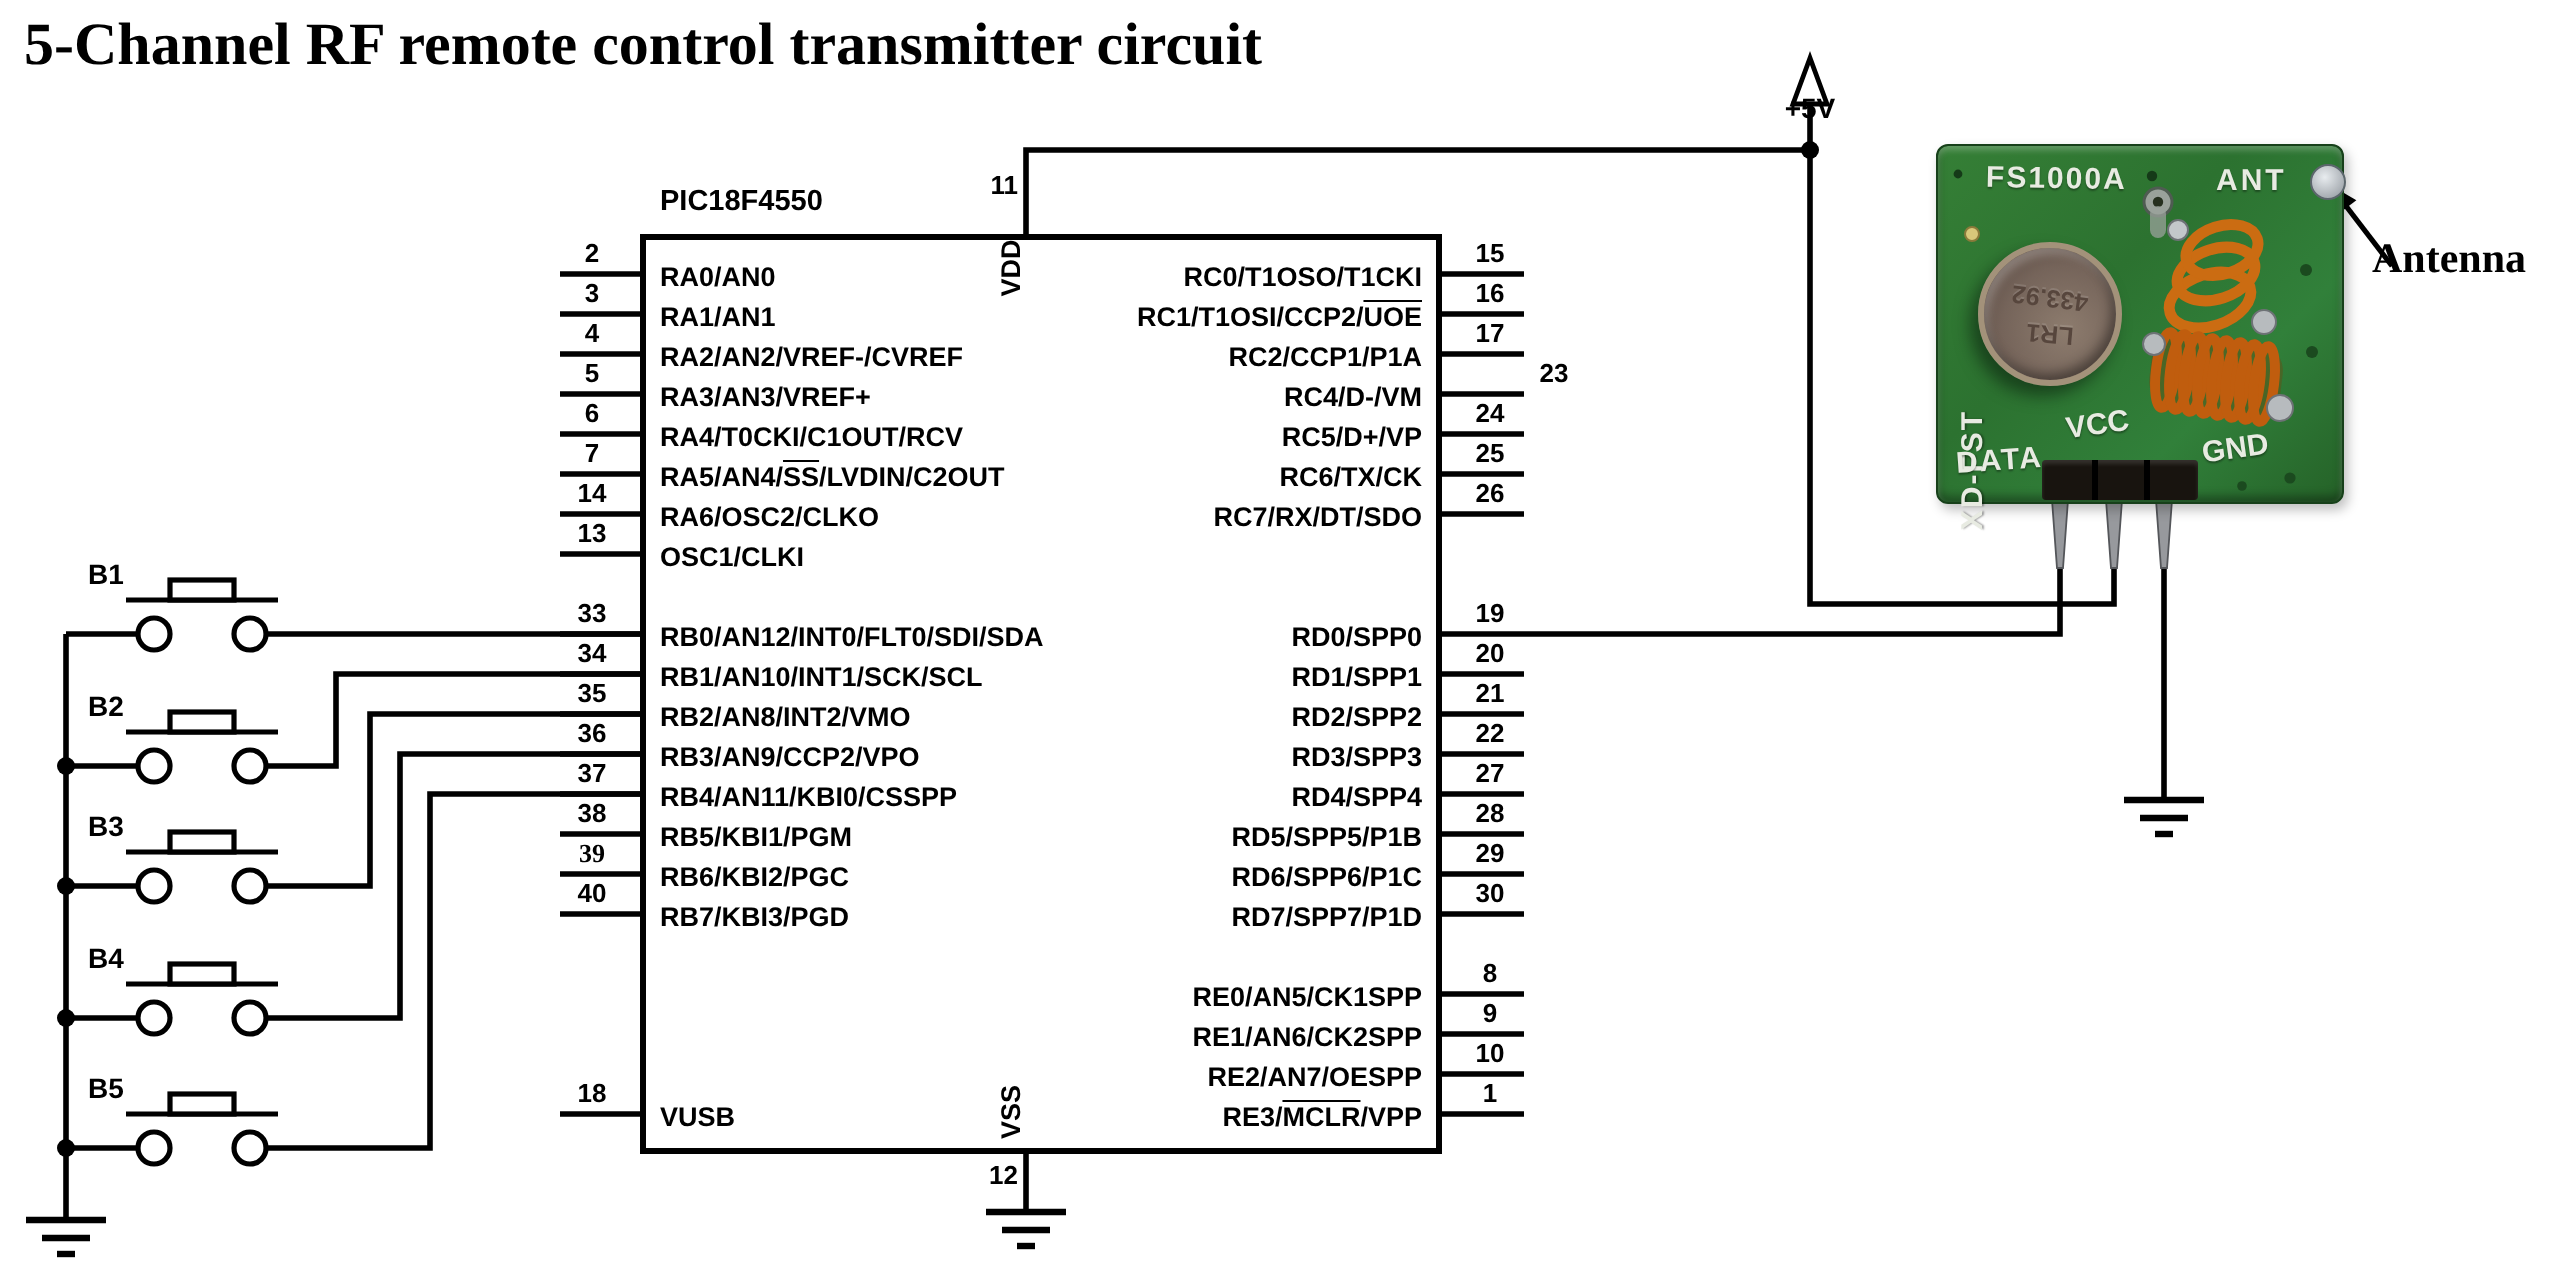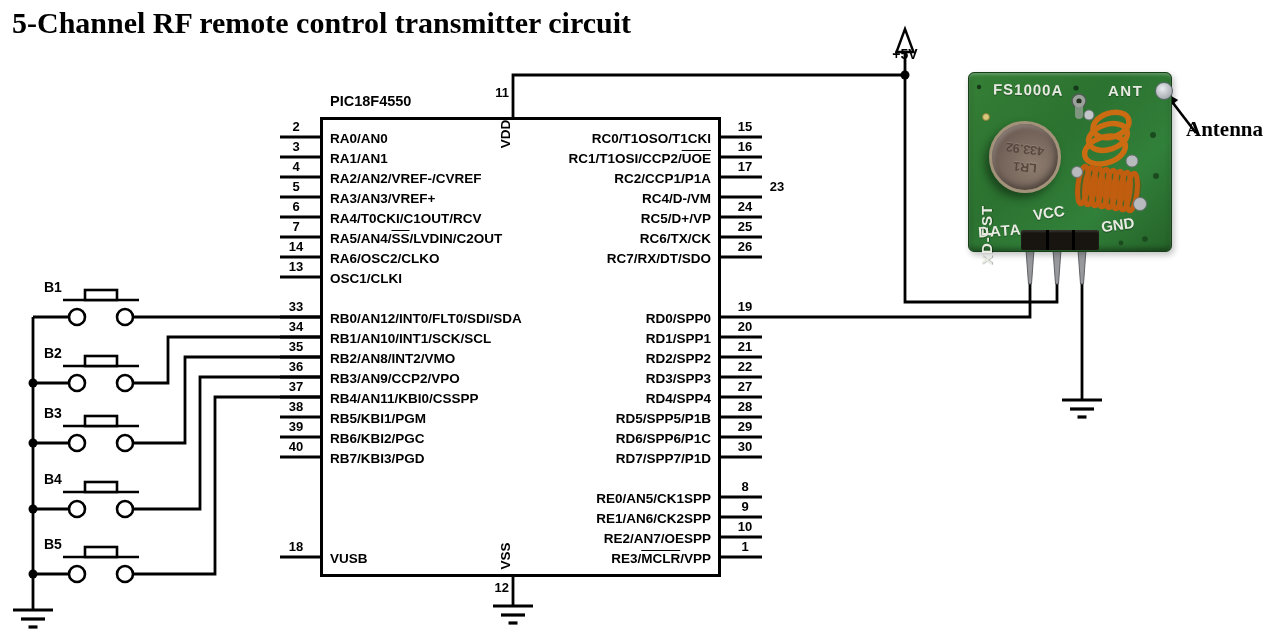--- a/index.html
+++ b/index.html
@@ -244,21 +244,21 @@
       <div class="pin-num" style="position: absolute; left: 281px; top: 319px;">34</div>
       <div class="pin-label" style="left: 330px; top: 331px;"><span>RB1/AN10/INT1/SCK/SCL</span></div>
       <div class="pin-num" style="position: absolute; left: 281px; top: 339px;">35</div>
       <div class="pin-label" style="left: 330px; top: 351px;"><span>RB2/AN8/INT2/VMO</span></div>
       <div class="pin-num" style="position: absolute; left: 281px; top: 359px;">36</div>
       <div class="pin-label" style="left: 330px; top: 371px;"><span>RB3/AN9/CCP2/VPO</span></div>
       <div class="pin-num" style="position: absolute; left: 281px; top: 379px;">37</div>
       <div class="pin-label" style="left: 330px; top: 391px;"><span>RB4/AN11/KBI0/CSSPP</span></div>
       <div class="pin-num" style="position: absolute; left: 281px; top: 399px;">38</div>
       <div class="pin-label" style="left: 330px; top: 411px;"><span>RB5/KBI1/PGM</span></div>
-      <div class="pin-num" style="position: absolute; left: 281px; top: 419px;">39</div>
+      <div class="pin-num" style="position: absolute; left: 281px; top: 419px; font-family: Liberation Serif, serif;">39</div>
       <div class="pin-label" style="left: 330px; top: 431px;"><span>RB6/KBI2/PGC</span></div>
       <div class="pin-num" style="position: absolute; left: 281px; top: 439px;">40</div>
       <div class="pin-label" style="left: 330px; top: 451px;"><span>RB7/KBI3/PGD</span></div>
       <div class="pin-num" style="position: absolute; left: 730px; top: 119px;">15</div>
       <div class="pin-label rside" style="right: 569px; top: 131px;"><span>RC0/T1OSO/T1CKI</span></div>
       <div class="pin-num" style="position: absolute; left: 730px; top: 139px;">16</div>
       <div class="pin-label rside" style="right: 569px; top: 151px;"><span>RC1/T1OSI/CCP2/</span><span class="ov">UOE</span></div>
       <div class="pin-num" style="position: absolute; left: 730px; top: 159px;">17</div>
       <div class="pin-label rside" style="right: 569px; top: 171px;"><span>RC2/CCP1/P1A</span></div>
       <div class="pin-num" style="position: absolute; left: 762px; top: 179px;">23</div>

